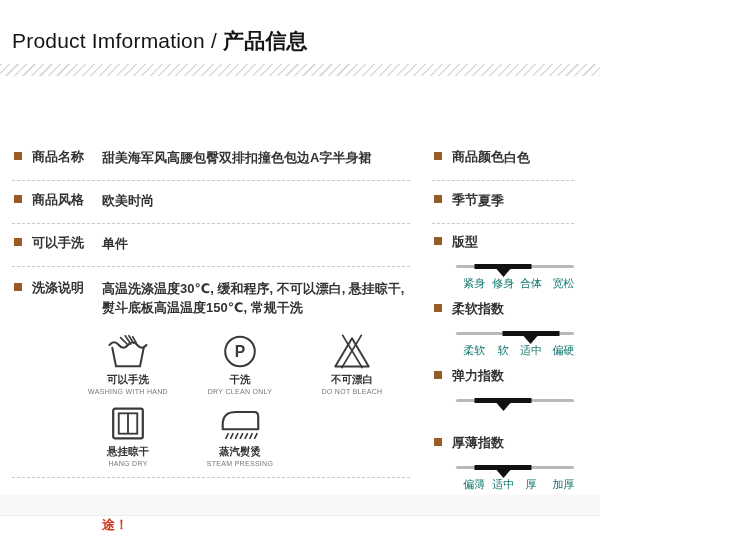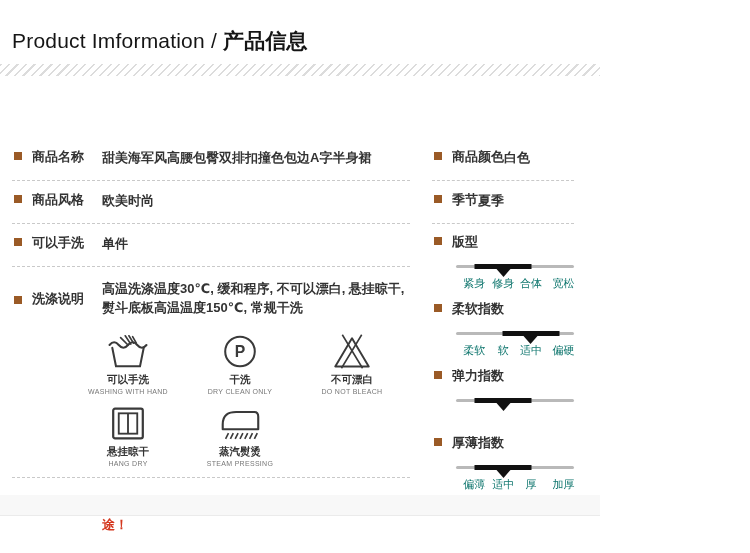--- a/index.html
+++ b/index.html
@@ -24,21 +24,21 @@
   .info-row { display:flex; align-items:flex-start; padding:10px 0 13px; border-bottom:1px dashed #c9c9c9; }
   .info-row.last { border-bottom:none; }
   .bullet { flex:0 0 8px; width:8px; height:8px; background:#9a5a26; margin:4px 10px 0 2px; }
   .lbl { font-size:13px; font-weight:bold; color:#333; line-height:17px; }
   .col-left .lbl { width:70px; flex:0 0 70px; }
   .val { flex:1; font-size:13px; font-weight:bold; color:#333; line-height:19px; }
   .col-right .val { flex:0 1 auto; }
   .warn { color:#d4381f; }
   
   .wash-row { border-bottom:1px dashed #c9c9c9; padding:12px 0 10px; }
-  .wash-top { display:flex; align-items:center; }
+  .wash-top { display:flex; align-items:flex-start; }
   .care-grid { display:grid; grid-template-columns:112px 112px 112px; margin-left:60px; margin-top:16px; row-gap:10px; }
   .care { display:flex; flex-direction:column; align-items:center; }
   .care svg { height:37px; }
   .care .zh { font-size:10.5px; font-weight:bold; color:#333; margin-top:3px; }
   .care .en { font-size:7px; color:#777; letter-spacing:0.3px; margin-top:1px; }
   
   .slider { padding-top:9px; height:67px; }
   .slider-head { display:flex; align-items:flex-start; }
   .track { position:relative; margin:15px 0 0 24px; height:3px; background:#b9b9b9; border-radius:2px; }
   .marker { position:absolute; top:-1px; width:57px; height:5px; background:#111; transform:translateX(-50%); }

